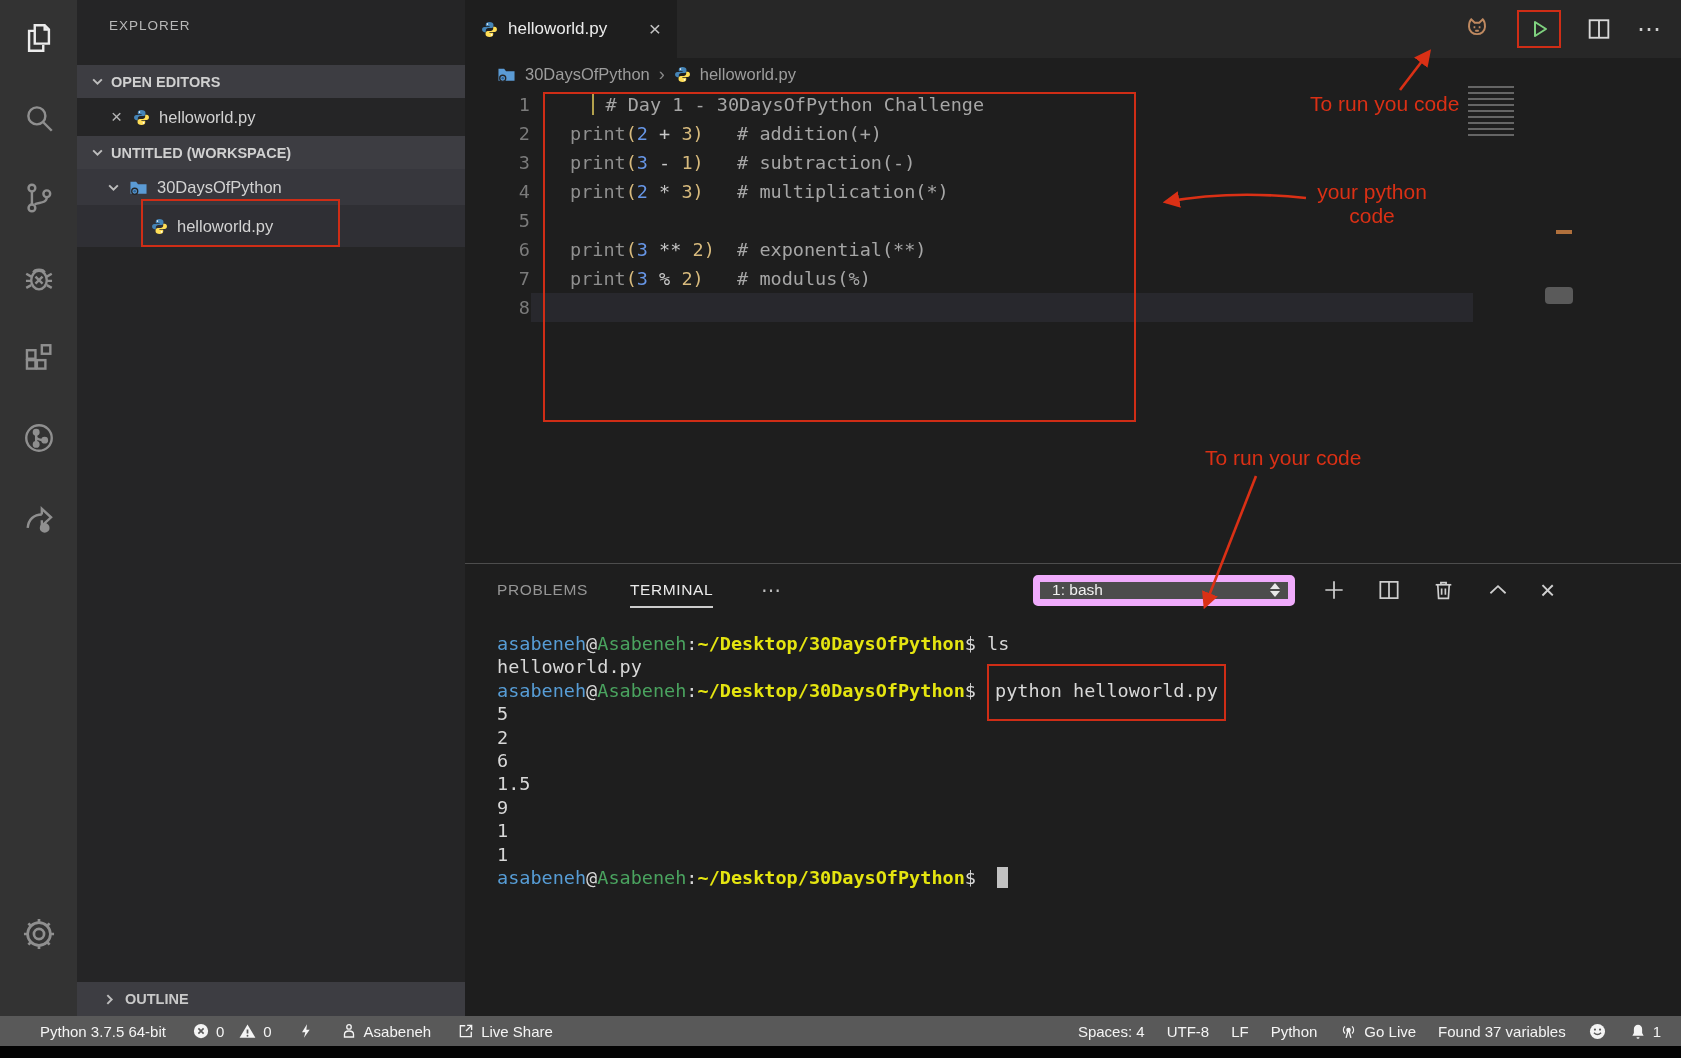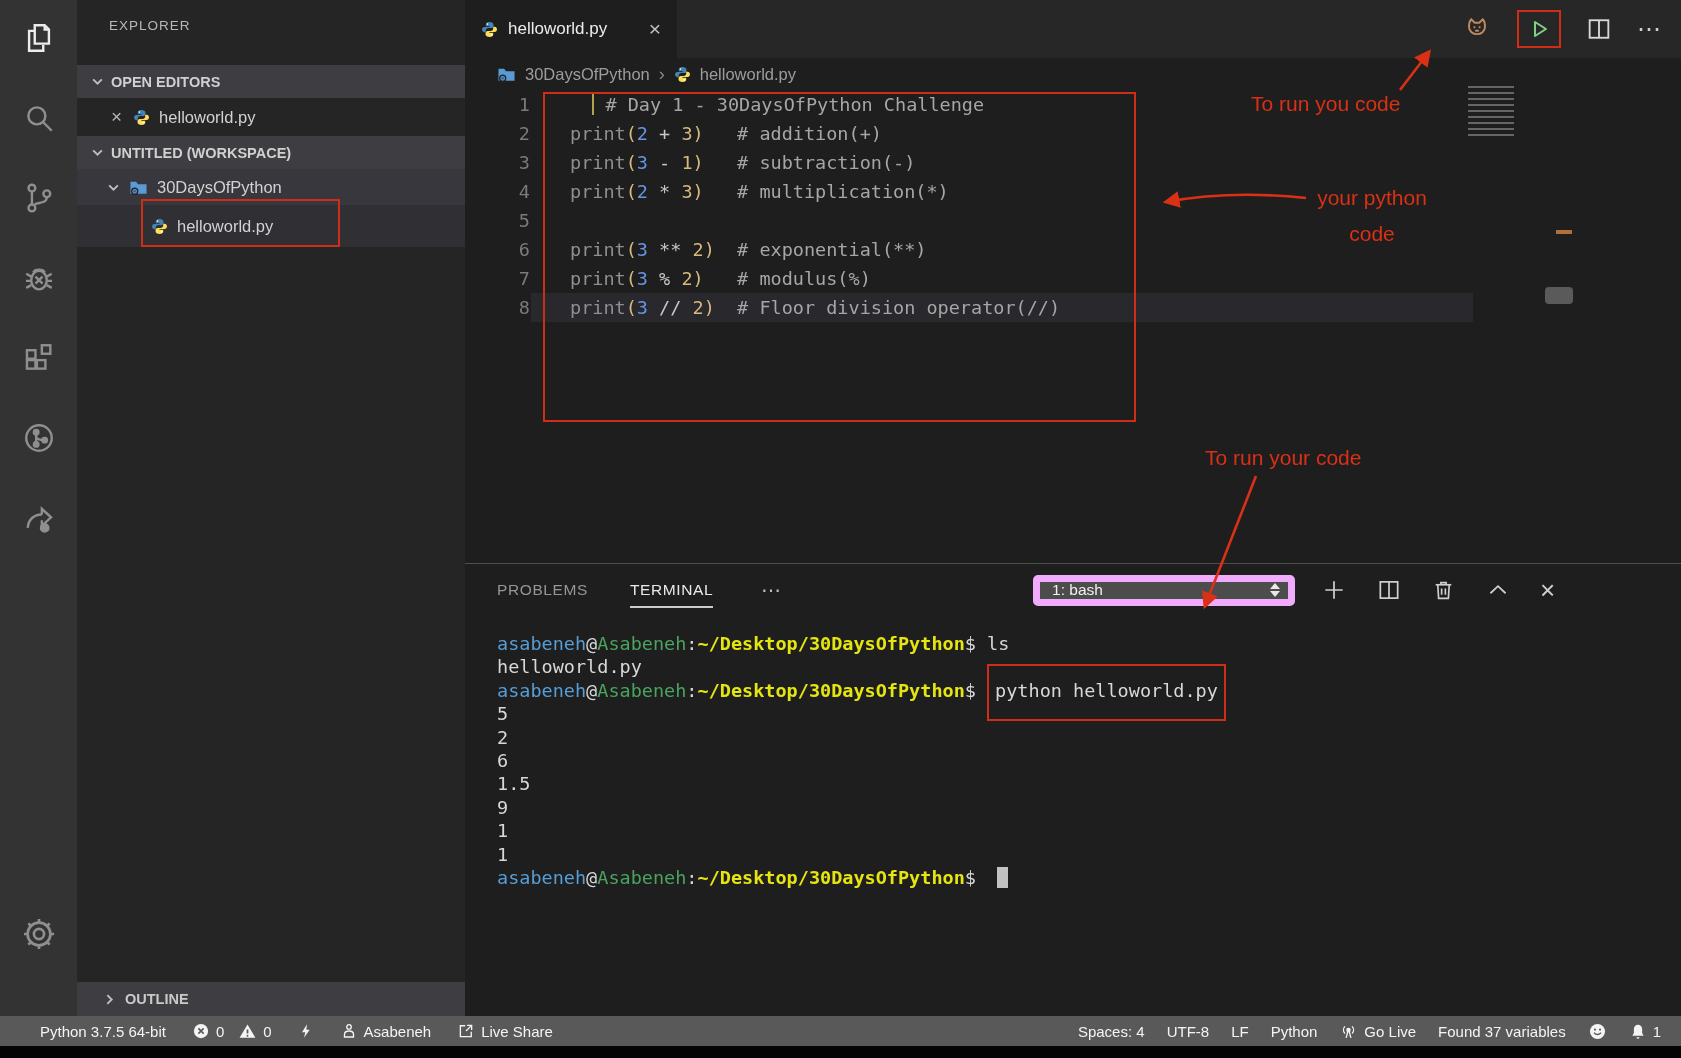--- a/index.html
+++ b/index.html
@@ -57,22 +57,22 @@
 
   .minimap { position:absolute; left:1003px; top:86px; width:46px; height:50px; opacity:.75; background:repeating-linear-gradient(180deg,#7d7d7d 0 2px,transparent 2px 6px); cursor:pointer; }
   .mm-slider { position:absolute; left:1080px; top:287px; width:28px; height:17px; background:#5a5a5a; border-radius:4px; cursor:pointer; }
   .mm-tick { position:absolute; left:1091px; top:230px; width:16px; height:4px; background:#b0703c; }
 
   
   .red-box { position:absolute; border:2px solid #cf2d16; pointer-events:none; z-index:40; }
   .rb-sidebar { left:141px; top:199px; width:199px; height:48px; }
   .rb-code { left:78px; top:92px; width:593px; height:330px; }
   .ann { position:absolute; color:#da3015; font-size:21px; z-index:51; pointer-events:none; }
-  .ann-run { left:1251px; top:92px; }
-  .ann-code { left:1311px; top:180px; width:122px; text-align:center; line-height:36px; white-space:pre-line; }
+  .ann-run { left:1310px; top:92px; }
+  .ann-code { left:1311px; top:180px; width:122px; text-align:center; line-height:24px; white-space:pre-line; }
   .ann-term { left:1205px; top:446px; }
   .overlay-svg { position:absolute; left:0; top:0; z-index:50; pointer-events:none; }
   .overlay-svg line, .overlay-svg path.arrow { stroke:#da3015; stroke-width:2.6; fill:none; }
 
   
   .panel { position:absolute; top:563px; left:0; width:1216px; height:453px; background:#1e1e1e; border-top:1px solid #4d4d4d; }
   .panel-header { position:relative; height:52px; display:flex; align-items:center; padding-left:32px; }
   .p-tab { font-size:15.5px; letter-spacing:.6px; color:#969696; margin-right:42px; cursor:pointer; }
   .p-tab.active { color:#eaeaea; border-bottom:2px solid #cccccc; padding-bottom:7px; margin-bottom:-9px; }
   .p-more { color:#bdbdbd; font-size:20px; letter-spacing:2px; margin-left:6px; cursor:pointer; }
@@ -304,21 +304,21 @@
 
   <div class="code-area">
     <div>
         <div class="code-line"><span class="line-num">1</span><span class="line-code"><span class="tok-plain">  </span><span class="tok-ibar"></span><span class="tok-plain"> </span><span class="tok-comment"># Day 1 - 30DaysOfPython Challenge</span></span></div>
         <div class="code-line"><span class="line-num">2</span><span class="line-code"><span class="tok-fn">print</span><span class="tok-par">(</span><span class="tok-num1">2</span><span class="tok-op"> + </span><span class="tok-num2">3</span><span class="tok-par">)</span><span class="tok-plain">   </span><span class="tok-comment"># addition(+)</span></span></div>
         <div class="code-line"><span class="line-num">3</span><span class="line-code"><span class="tok-fn">print</span><span class="tok-par">(</span><span class="tok-num1">3</span><span class="tok-op"> - </span><span class="tok-num2">1</span><span class="tok-par">)</span><span class="tok-plain">   </span><span class="tok-comment"># subtraction(-)</span></span></div>
         <div class="code-line"><span class="line-num">4</span><span class="line-code"><span class="tok-fn">print</span><span class="tok-par">(</span><span class="tok-num1">2</span><span class="tok-op"> * </span><span class="tok-num2">3</span><span class="tok-par">)</span><span class="tok-plain">   </span><span class="tok-comment"># multiplication(*)</span></span></div>
         <div class="code-line"><span class="line-num">5</span></div>
         <div class="code-line"><span class="line-num">6</span><span class="line-code"><span class="tok-fn">print</span><span class="tok-par">(</span><span class="tok-num1">3</span><span class="tok-op"> ** </span><span class="tok-num2">2</span><span class="tok-par">)</span><span class="tok-plain">  </span><span class="tok-comment"># exponential(**)</span></span></div>
         <div class="code-line"><span class="line-num">7</span><span class="line-code"><span class="tok-fn">print</span><span class="tok-par">(</span><span class="tok-num1">3</span><span class="tok-op"> % </span><span class="tok-num2">2</span><span class="tok-par">)</span><span class="tok-plain">   </span><span class="tok-comment"># modulus(%)</span></span></div>
-        <div class="code-line current"><span class="line-num">8</span><span class="line-code"><span class="tok-fn">print</span><span class="tok-par">(</span><span class="tok-num1">3</span><span class="tok-op"> // </span><span class="tok-num2">2</span><span class="tok-par">)</span><span class="tok-plain">  </span><span class="tok-comment"># Floor division operator(//)</span></span></div>
+        <div class="code-line current"><span class="line-num">8</span></div>
       </div>
   </div>
 
   <div class="red-box rb-code"></div>
   <div class="minimap"></div>
   <div class="mm-slider"></div>
   <div class="mm-tick"></div>
 
   <div class="panel">
     <div class="panel-header">

